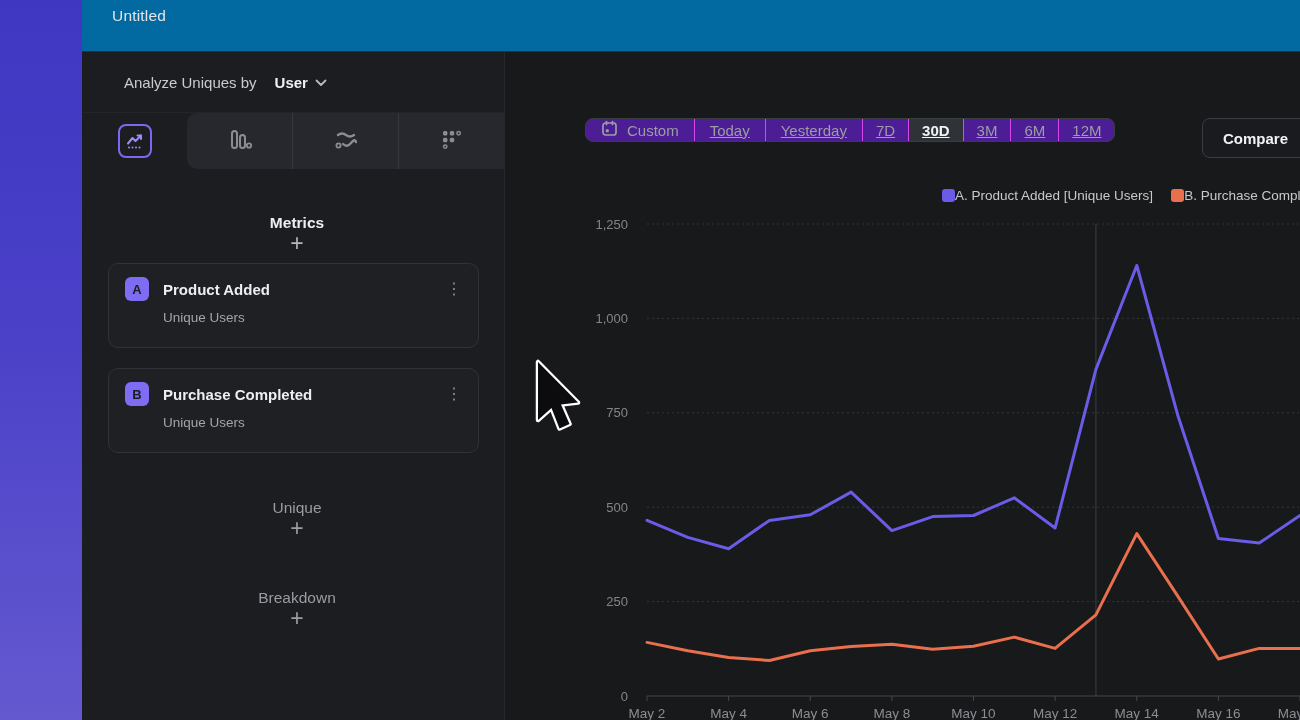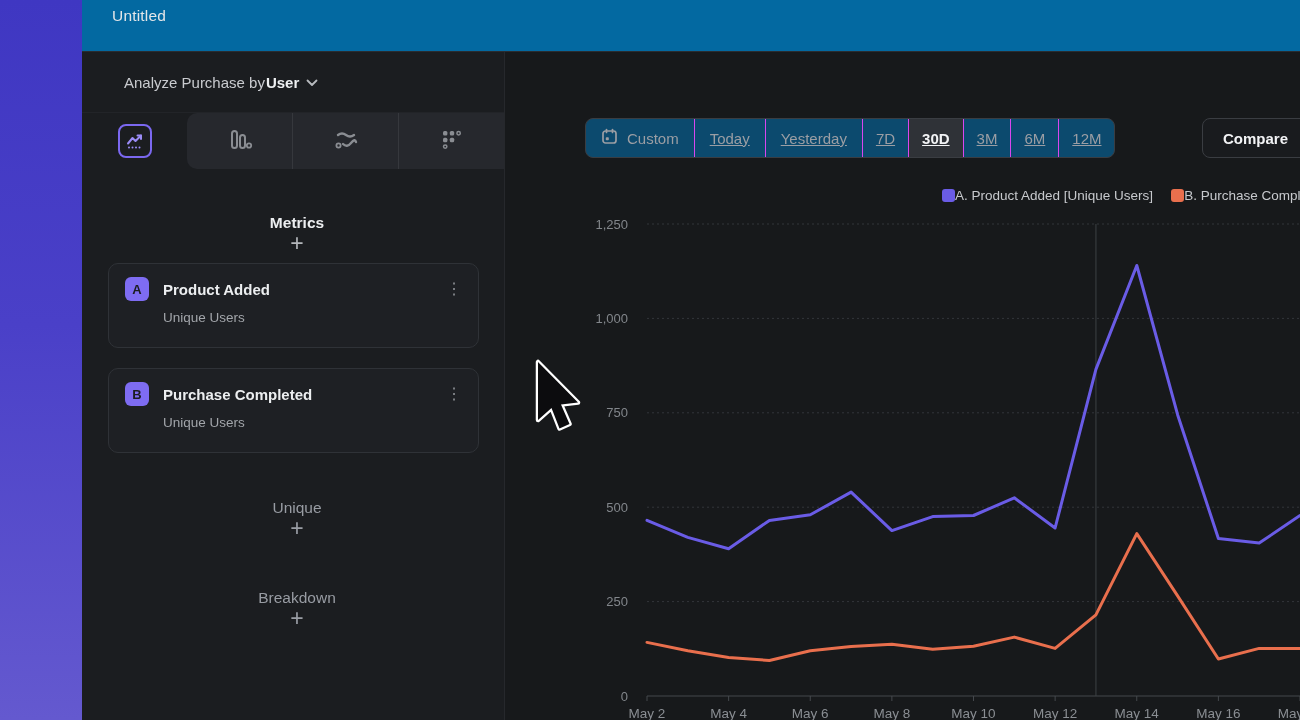--- a/index.html
+++ b/index.html
@@ -28,21 +28,21 @@
     background:#1b1d20; border-right:1px solid #26282c;
   }
   .analyze-row {
     position:absolute; left:0; top:0; width:100%; height:61px;
     display:flex; align-items:center; padding-left:42px;
     border-bottom:1px solid #222428;
   }
   .analyze-label { font-size:15px; color:#c9cbcf; }
   .analyze-select {
     display:flex; align-items:center; background:none; border:none; cursor:pointer;
-    margin-left:1px; gap:7px;
+    margin-left:18px; gap:7px;
   }
   .analyze-value { font-size:15px; font-weight:700; color:#eef0f2; }
   
   .tabstrip { position:absolute; left:0; top:61px; width:100%; height:56px; display:flex; }
   .tab-selected {
     width:105px; height:100%; display:flex; align-items:center; justify-content:center;
     background:transparent; border:none; cursor:pointer;
   }
   .sel-box {
     width:34px; height:34px; border:2px solid #7b68f0; border-radius:8px;
@@ -88,23 +88,23 @@
   }
   .card-title { margin-left:14px; font-size:15px; font-weight:600; color:#eceef0; }
   .kebab {
     margin-left:auto; background:none; border:none; cursor:pointer;
     color:#8b8e93; font-size:16px; line-height:1; letter-spacing:0;
   }
   .card-sub { margin-left:38px; margin-top:9px; font-size:13.5px; color:#a2a5aa; }
   
   .main { position:absolute; left:505px; top:52px; width:795px; height:668px; background:#17191b; }
   .range-group {
-    position:absolute; left:80px; top:66px; height:40px;
+    position:absolute; left:80px; top:66px; height:24px;
     display:flex; align-items:stretch;
-    background:#0c4a6e; border:1px solid #3a3d42; border-radius:8px; overflow:hidden;
+    background:#4c1d95; border:1px solid #3a3d42; border-radius:8px; overflow:hidden;
   }
   .seg {
     display:flex; align-items:center; gap:9px;
     background:none; border:none; cursor:pointer;
     padding:0 15px; font-size:15px; color:#9b9ea4; white-space:nowrap;
     font-family:"Liberation Sans", sans-serif;
   }
   .seg + .seg { border-left:1px solid #d946ef;text-decoration:underline; }
   .seg.short { padding:0 13px; }
   .seg.selected { background:#2f3237; color:#f2f3f5; font-weight:700; }
@@ -131,21 +131,21 @@
 
 <div class="rail"></div>
 
 <header class="topbar">
   <span class="title">Untitled</span>
 </header>
 
 <aside class="sidebar">
 
   <div class="analyze-row">
-    <span class="analyze-label">Analyze Purchase by</span>
+    <span class="analyze-label">Analyze Uniques by</span>
     <button class="analyze-select">
       <span class="analyze-value">User</span>
       <span class="icon">
         <svg width="12" height="8" viewBox="0 0 12 8">
             <path d="M1.5 1.5 L6 6 L10.5 1.5" fill="none" stroke="#b7babe" stroke-width="1.8" stroke-linecap="round" stroke-linejoin="round"></path>
           </svg>
       </span>
     </button>
   </div>
 

